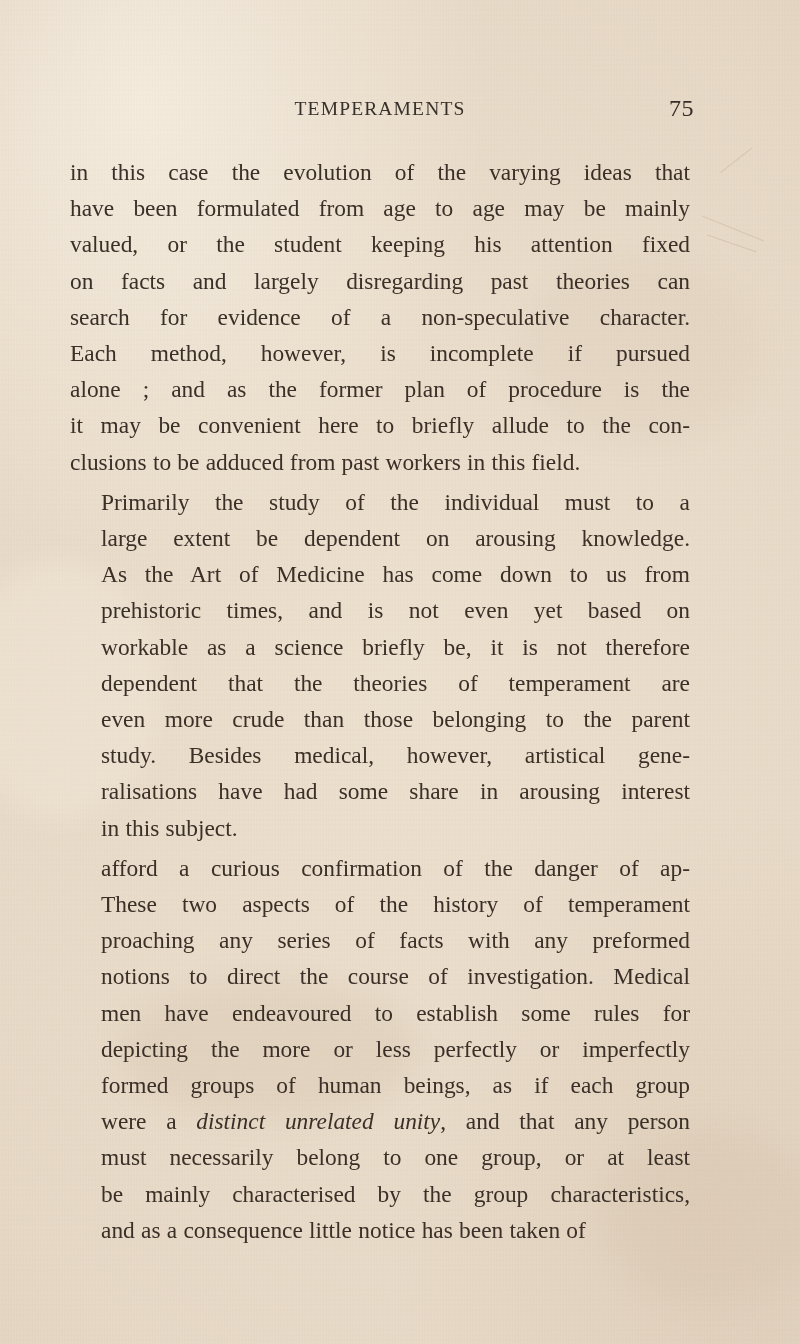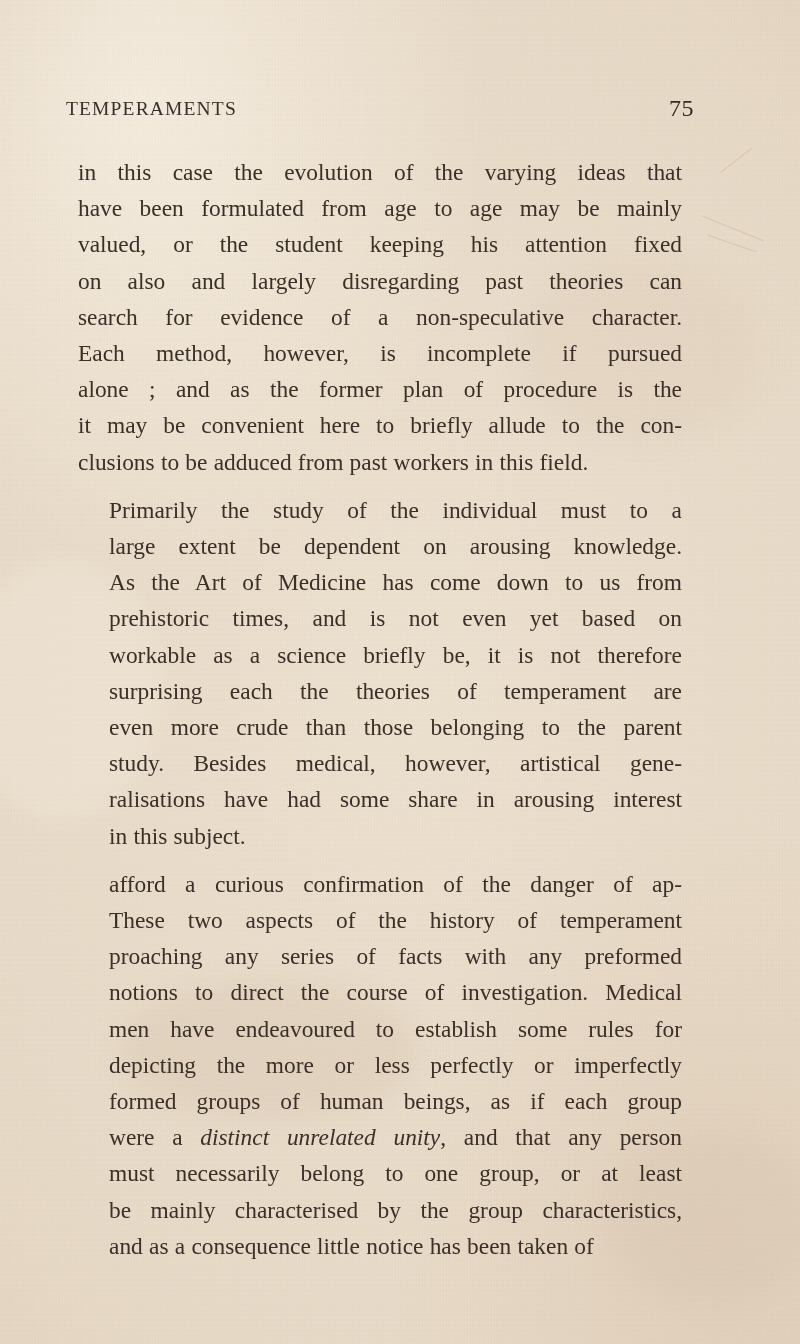--- a/index.html
+++ b/index.html
@@ -77,37 +77,38 @@
   .running-head {
     position: relative;
     height: 30px;
     margin-bottom: 26px;
   }
   .head-title {
     position: absolute;
     left: 0;
     right: 0;
     top: 0;
+    text-align: center;
     font-size: 19.5px;
     letter-spacing: 1.15px;
     color: #38302a;
     text-transform: uppercase;
     white-space: nowrap;
   }
   .folio {
     position: absolute;
     right: 0;
     top: -3px;
     font-size: 24px;
     color: #352d27;
     letter-spacing: 0.5px;
   }
 
   p.para {
-    margin: 12px;
+    margin: 4px;
     font-size: 23.4px;
     line-height: 36.2px;
     color: #3a3028;
     text-align: justify;
     text-align-last: left;
     -webkit-hyphens: none;
     hyphens: none;
     word-spacing: 0.4px;
   }
   p.para.indent {
@@ -148,34 +149,34 @@
     <div class="running-head">
       <div class="head-title">TEMPERAMENTS</div>
       <div class="folio">75</div>
     </div>
 
     <div id="paragraph-container">
         <p class="para">
           <span class="ln just">in this case the evolution of the varying ideas that</span>
           <span class="ln just">have been formulated from age to age may be mainly</span>
           <span class="ln just">valued, or the student keeping his attention fixed</span>
-          <span class="ln just">on also and largely disregarding past theories can</span>
+          <span class="ln just">on facts and largely disregarding past theories can</span>
           <span class="ln just">search for evidence of a non-speculative character.</span>
           <span class="ln just">Each method, however, is incomplete if pursued</span>
           <span class="ln just">alone ; and as the former plan of procedure is the</span>
           <span class="ln just">it may be convenient here to briefly allude to the con-</span>
           <span class="ln last">clusions to be adduced from past workers in this field.</span>
         </p>
         <p class="para indent">
           <span class="ln just">Primarily the study of the individual must to a</span>
           <span class="ln just">large extent be dependent on arousing knowledge.</span>
           <span class="ln just">As the Art of Medicine has come down to us from</span>
           <span class="ln just">prehistoric times, and is not even yet based on</span>
           <span class="ln just">workable as a science briefly be, it is not therefore</span>
-          <span class="ln just">surprising each the theories of temperament are</span>
+          <span class="ln just">dependent that the theories of temperament are</span>
           <span class="ln just">even more crude than those belonging to the parent</span>
           <span class="ln just">study. Besides medical, however, artistical gene-</span>
           <span class="ln just">ralisations have had some share in arousing interest</span>
           <span class="ln last">in this subject.</span>
         </p>
         <p class="para indent">
           <span class="ln just">afford a curious confirmation of the danger of ap-</span>
           <span class="ln just">These two aspects of the history of temperament</span>
           <span class="ln just">proaching any series of facts with any preformed</span>
           <span class="ln just">notions to direct the course of investigation. Medical</span>

